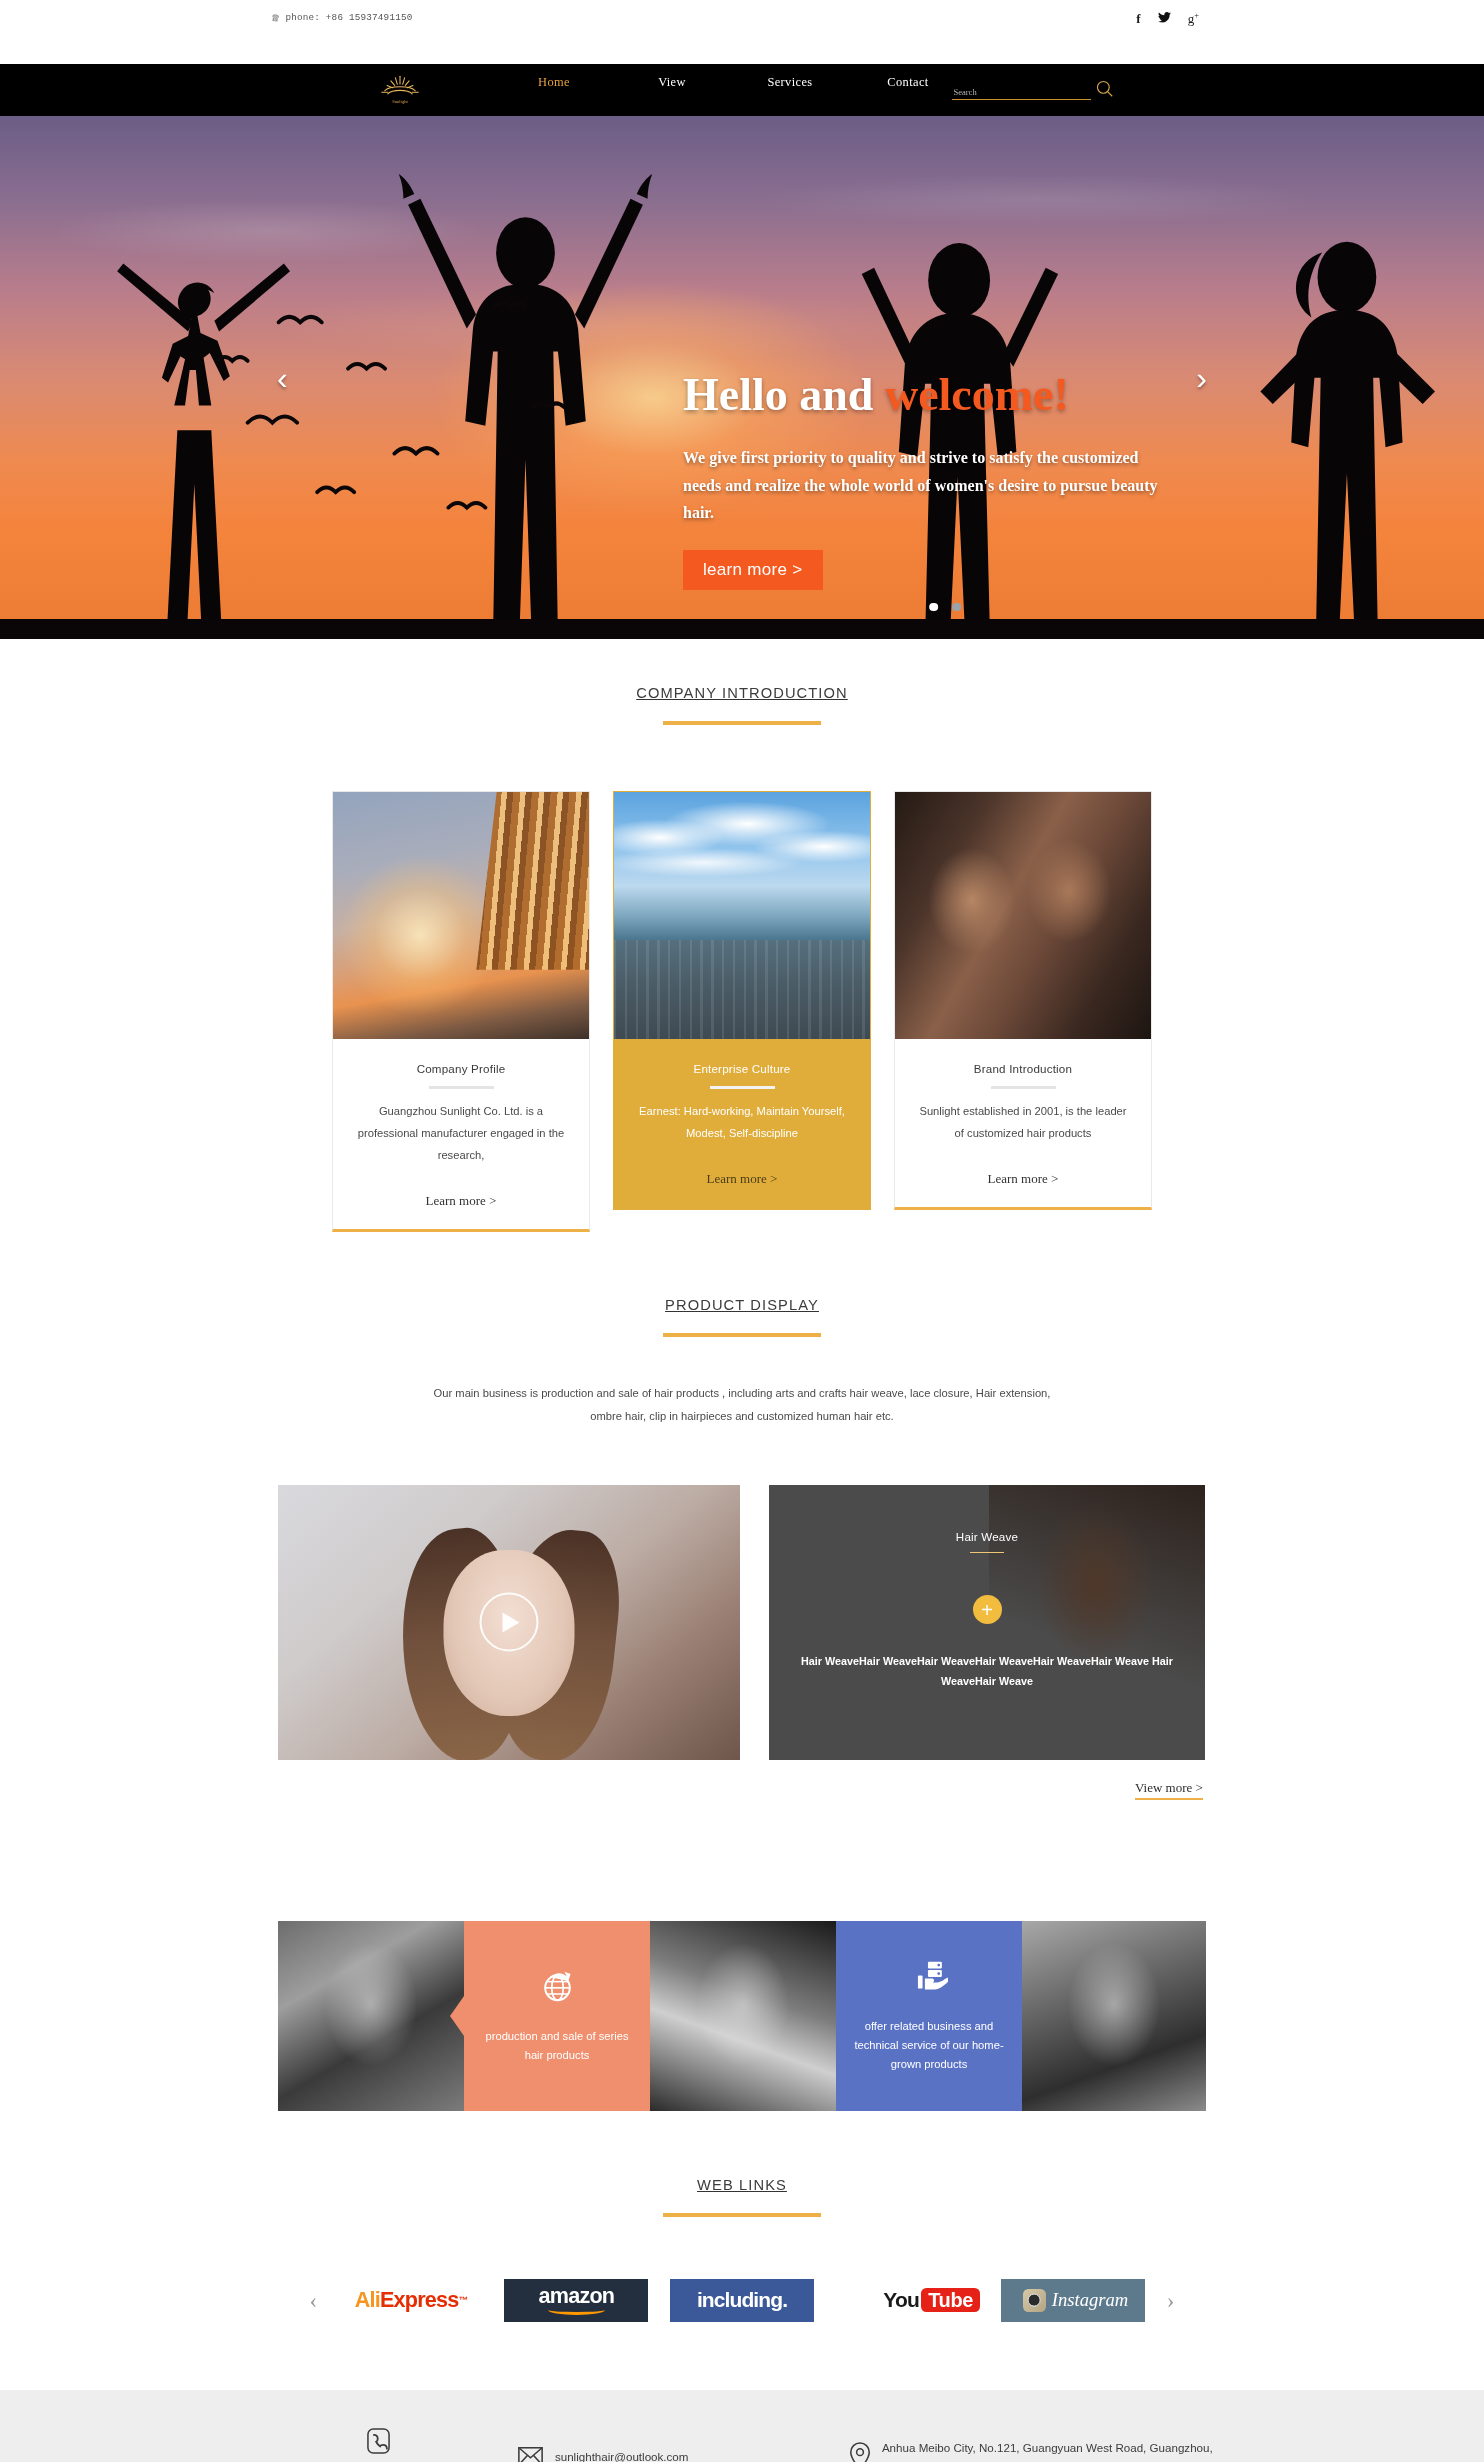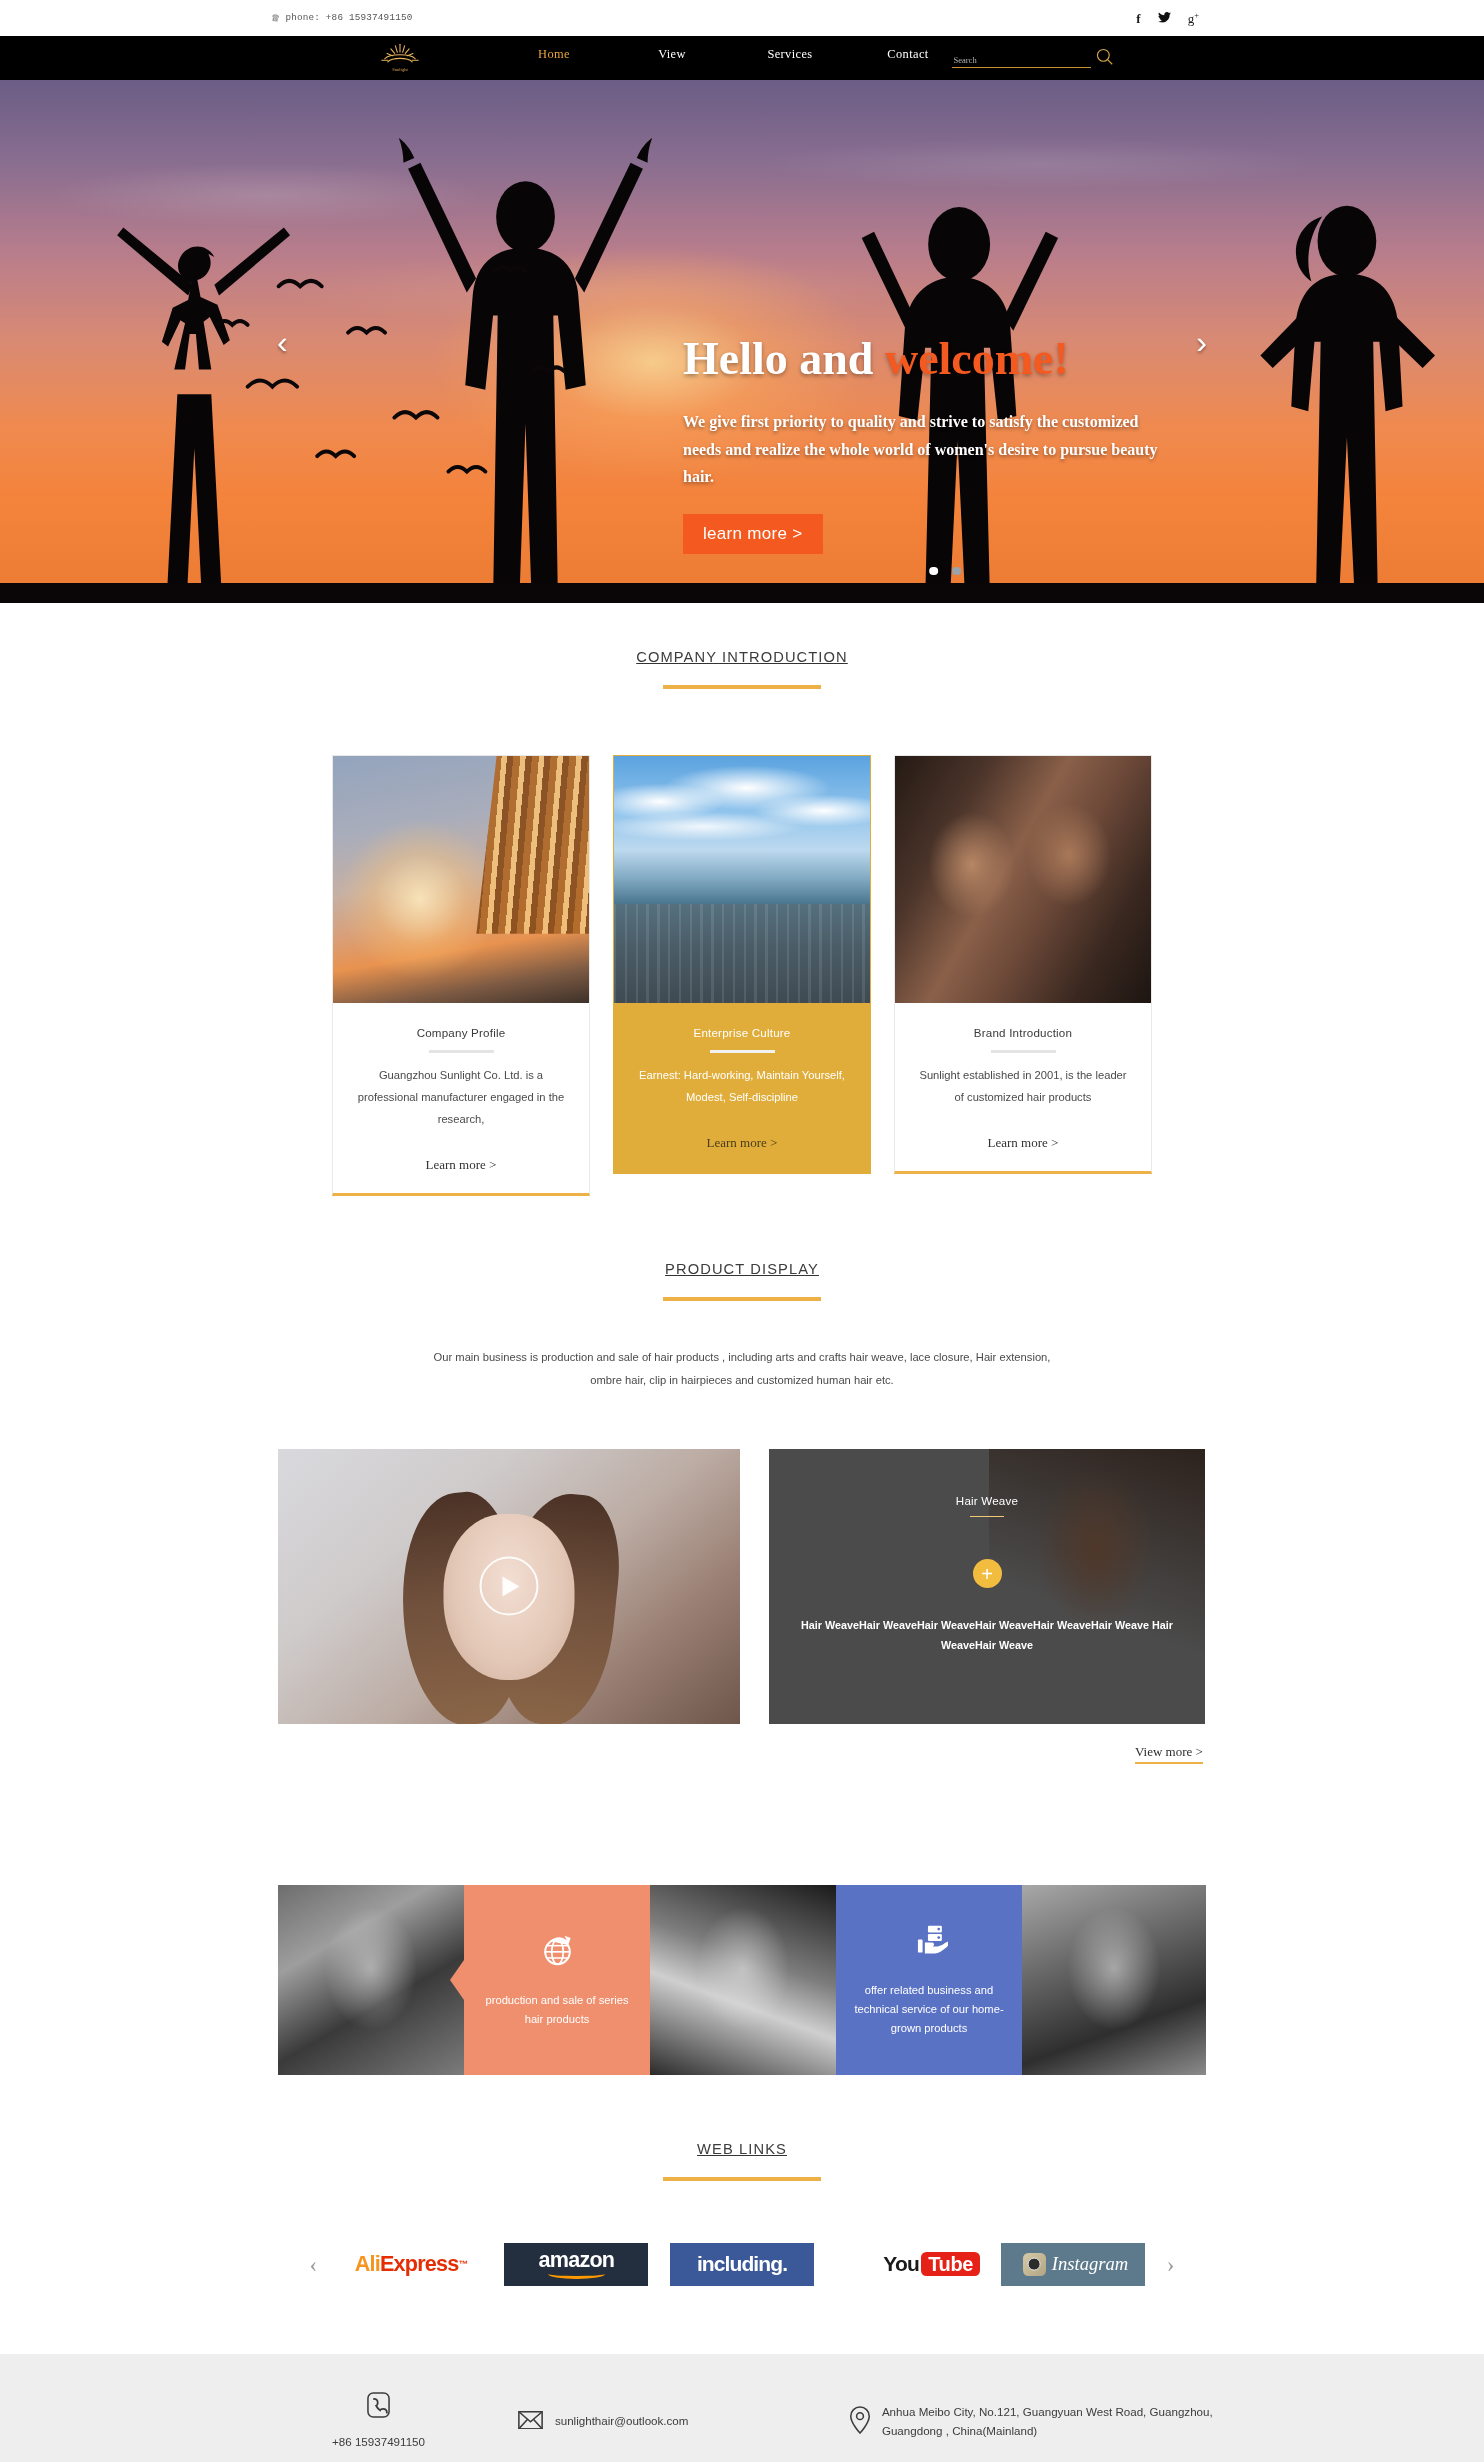--- a/index.html
+++ b/index.html
@@ -29,22 +29,22 @@
     position:absolute; right:285px; top:50%; transform:translateY(-50%);
     display:flex; align-items:center; gap:17px;
   }
   .topbar-social span {
     font-family:"Liberation Serif", serif;
     font-size:13px; color:#1b1b1b; line-height:1; cursor:pointer;
   }
 
   
   .navbar {
-    height:44px; background:#000000;
-    display:flex; align-items:center; position:relative;
+    height:52px; background:#000000;
+    display:flex; align-items:center; position:relative;margin-top:28px;
   }
   .logo {
     position:absolute; left:380px; top:50%; transform:translateY(-50%);
     width:40px; height:32px; display:flex; align-items:flex-end; justify-content:center;
   }
   .logo svg { display:block; }
   .nav-links {
     position:absolute; left:495px; top:0; height:36px;
     display:flex; align-items:center;
   }

